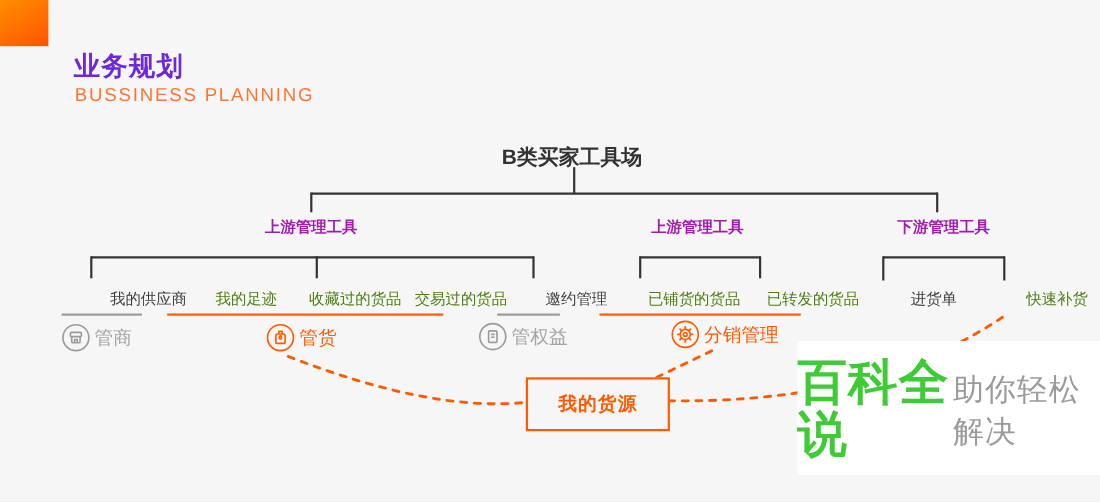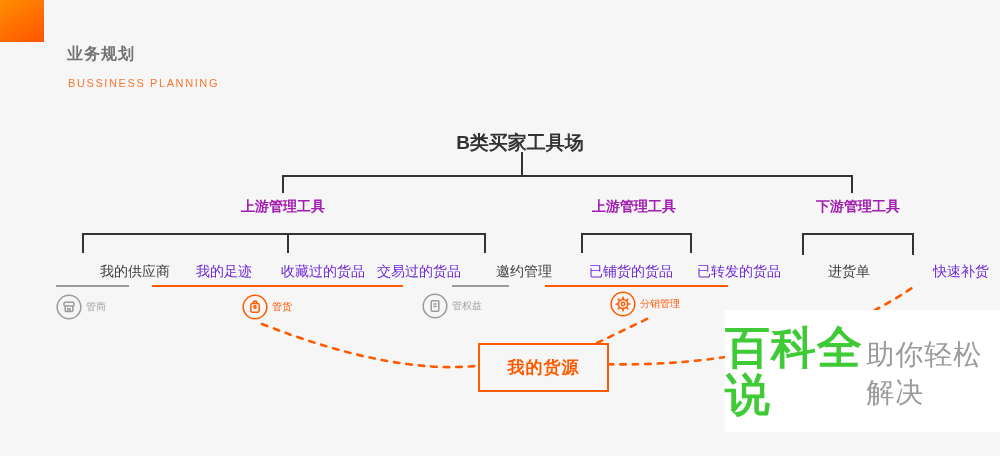--- a/index.html
+++ b/index.html
@@ -15,51 +15,51 @@
   }
   .abs { position: absolute; }
 
   
   .corner-square {
     left: 0; top: 0; width: 44px; height: 42px;
     background: linear-gradient(150deg, #ff8e00 0%, #ff5400 100%);
   }
   .page-title {
     left: 67px; top: 44px;
-    font-size: 16px; font-weight: bold; color: #737373;
+    font-size: 24px; font-weight: bold; color: #6d28d9;
     letter-spacing: 1px;
   }
   .page-subtitle {
     left: 68px; top: 77px;
-    font-size: 11px; color: #f97732; letter-spacing: 1.6px;
+    font-size: 17px; color: #f97732; letter-spacing: 1.6px;
   }
 
   
   .root-title {
     left: 450px; top: 130px; width: 140px;
     text-align: center;
     font-size: 19px; font-weight: bold; color: #333;
   }
   .branch-label {
     top: 198px; width: 90px; text-align: left;
     font-size: 14px; font-weight: bold; color: #a21caf;
   }
   .leaf {
     top: 263px; font-size: 14px; white-space: nowrap; margin-left: 44px;
   }
   .leaf.dark { color: #3d3d3d; }
-  .leaf.orange { color: #6d28d9; }
+  .leaf.orange { color: #4d7c0f; }
 
   .underline { height: 2px; top: 285px; }
   .underline.gray { background: #9b9b9b; }
   .underline.orange { background: #ff5a00; }
 
   
   .icon-group { display: flex; align-items: center; }
-  .icon-label { font-size: 10px; margin-left: 4px; white-space: nowrap; }
+  .icon-label { font-size: 17px; margin-left: 4px; white-space: nowrap; }
   .icon-label.gray { color: #a4a4a4; }
   .icon-label.orange { color: #ff5a00; }
 
   
   .hub-box {
     left: 478px; top: 343px; width: 131px; height: 49px;
     border: 2px solid #ff5a00;
     background: #f6f6f6;
     display: flex; align-items: center; justify-content: center;
     z-index: 3;
@@ -161,21 +161,21 @@
       <g stroke="#ff5a00" stroke-width="1.5" fill="none" stroke-linejoin="round">
         <circle cx="13" cy="13" r="11.8"></circle>
         <rect x="8.8" y="9.6" width="8.4" height="8.6" rx="1.6"></rect>
         <path d="M11.4,9.6 V7.8 q0,-0.6 0.6,-0.6 h2 q0.6,0 0.6,0.6 v1.8"></path>
         <rect x="12.1" y="11.4" width="1.8" height="2.8" rx="0.8"></rect>
       </g>
     </svg>
     <span class="icon-label orange">管货</span>
   </div>
 
-  <div class="abs icon-group z2" style="left:422px; top:293px">
+  <div class="abs icon-group z2" style="left:435px; top:293px">
     <svg width="26" height="26" viewBox="0 0 26 26">
       <g stroke="#9b9b9b" stroke-width="1.5" fill="none" stroke-linejoin="round">
         <circle cx="13" cy="13" r="11.8"></circle>
         <rect x="9.2" y="7.8" width="7.6" height="10.4" rx="1"></rect>
         <path d="M11.4,11 h3.2 M11.4,13.6 h3.2"></path>
       </g>
     </svg>
     <span class="icon-label gray">管权益</span>
   </div>
 

